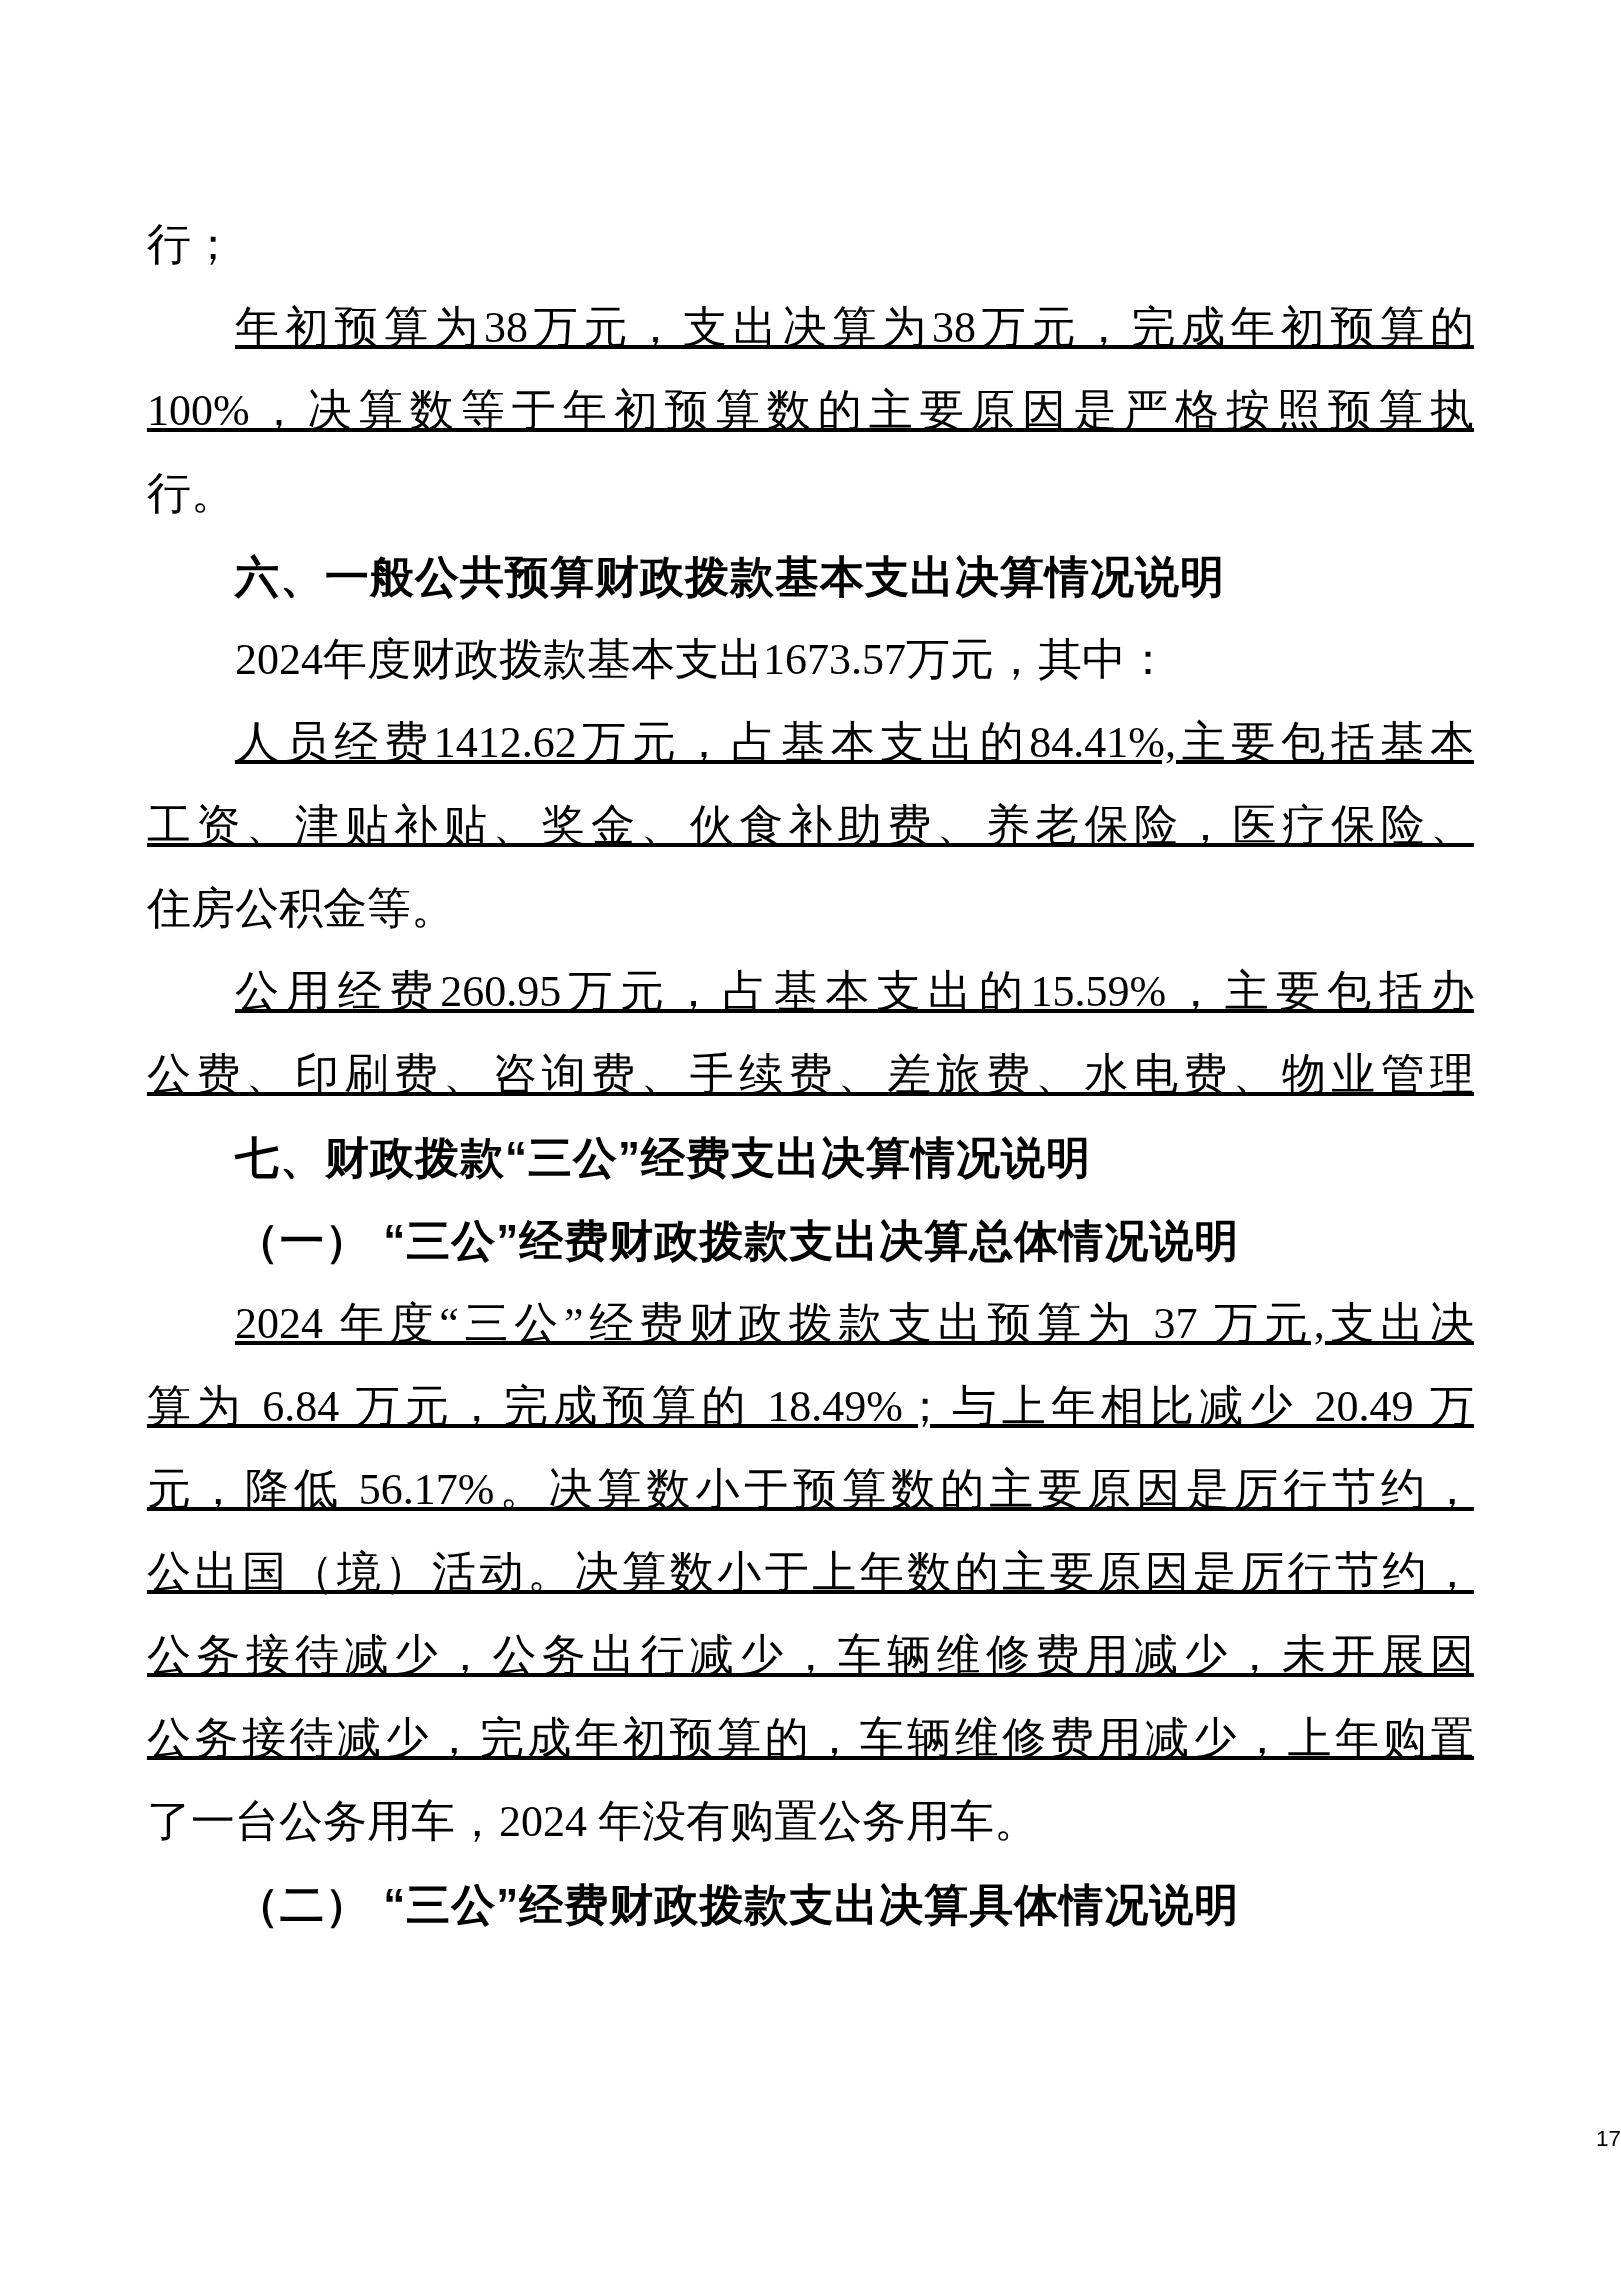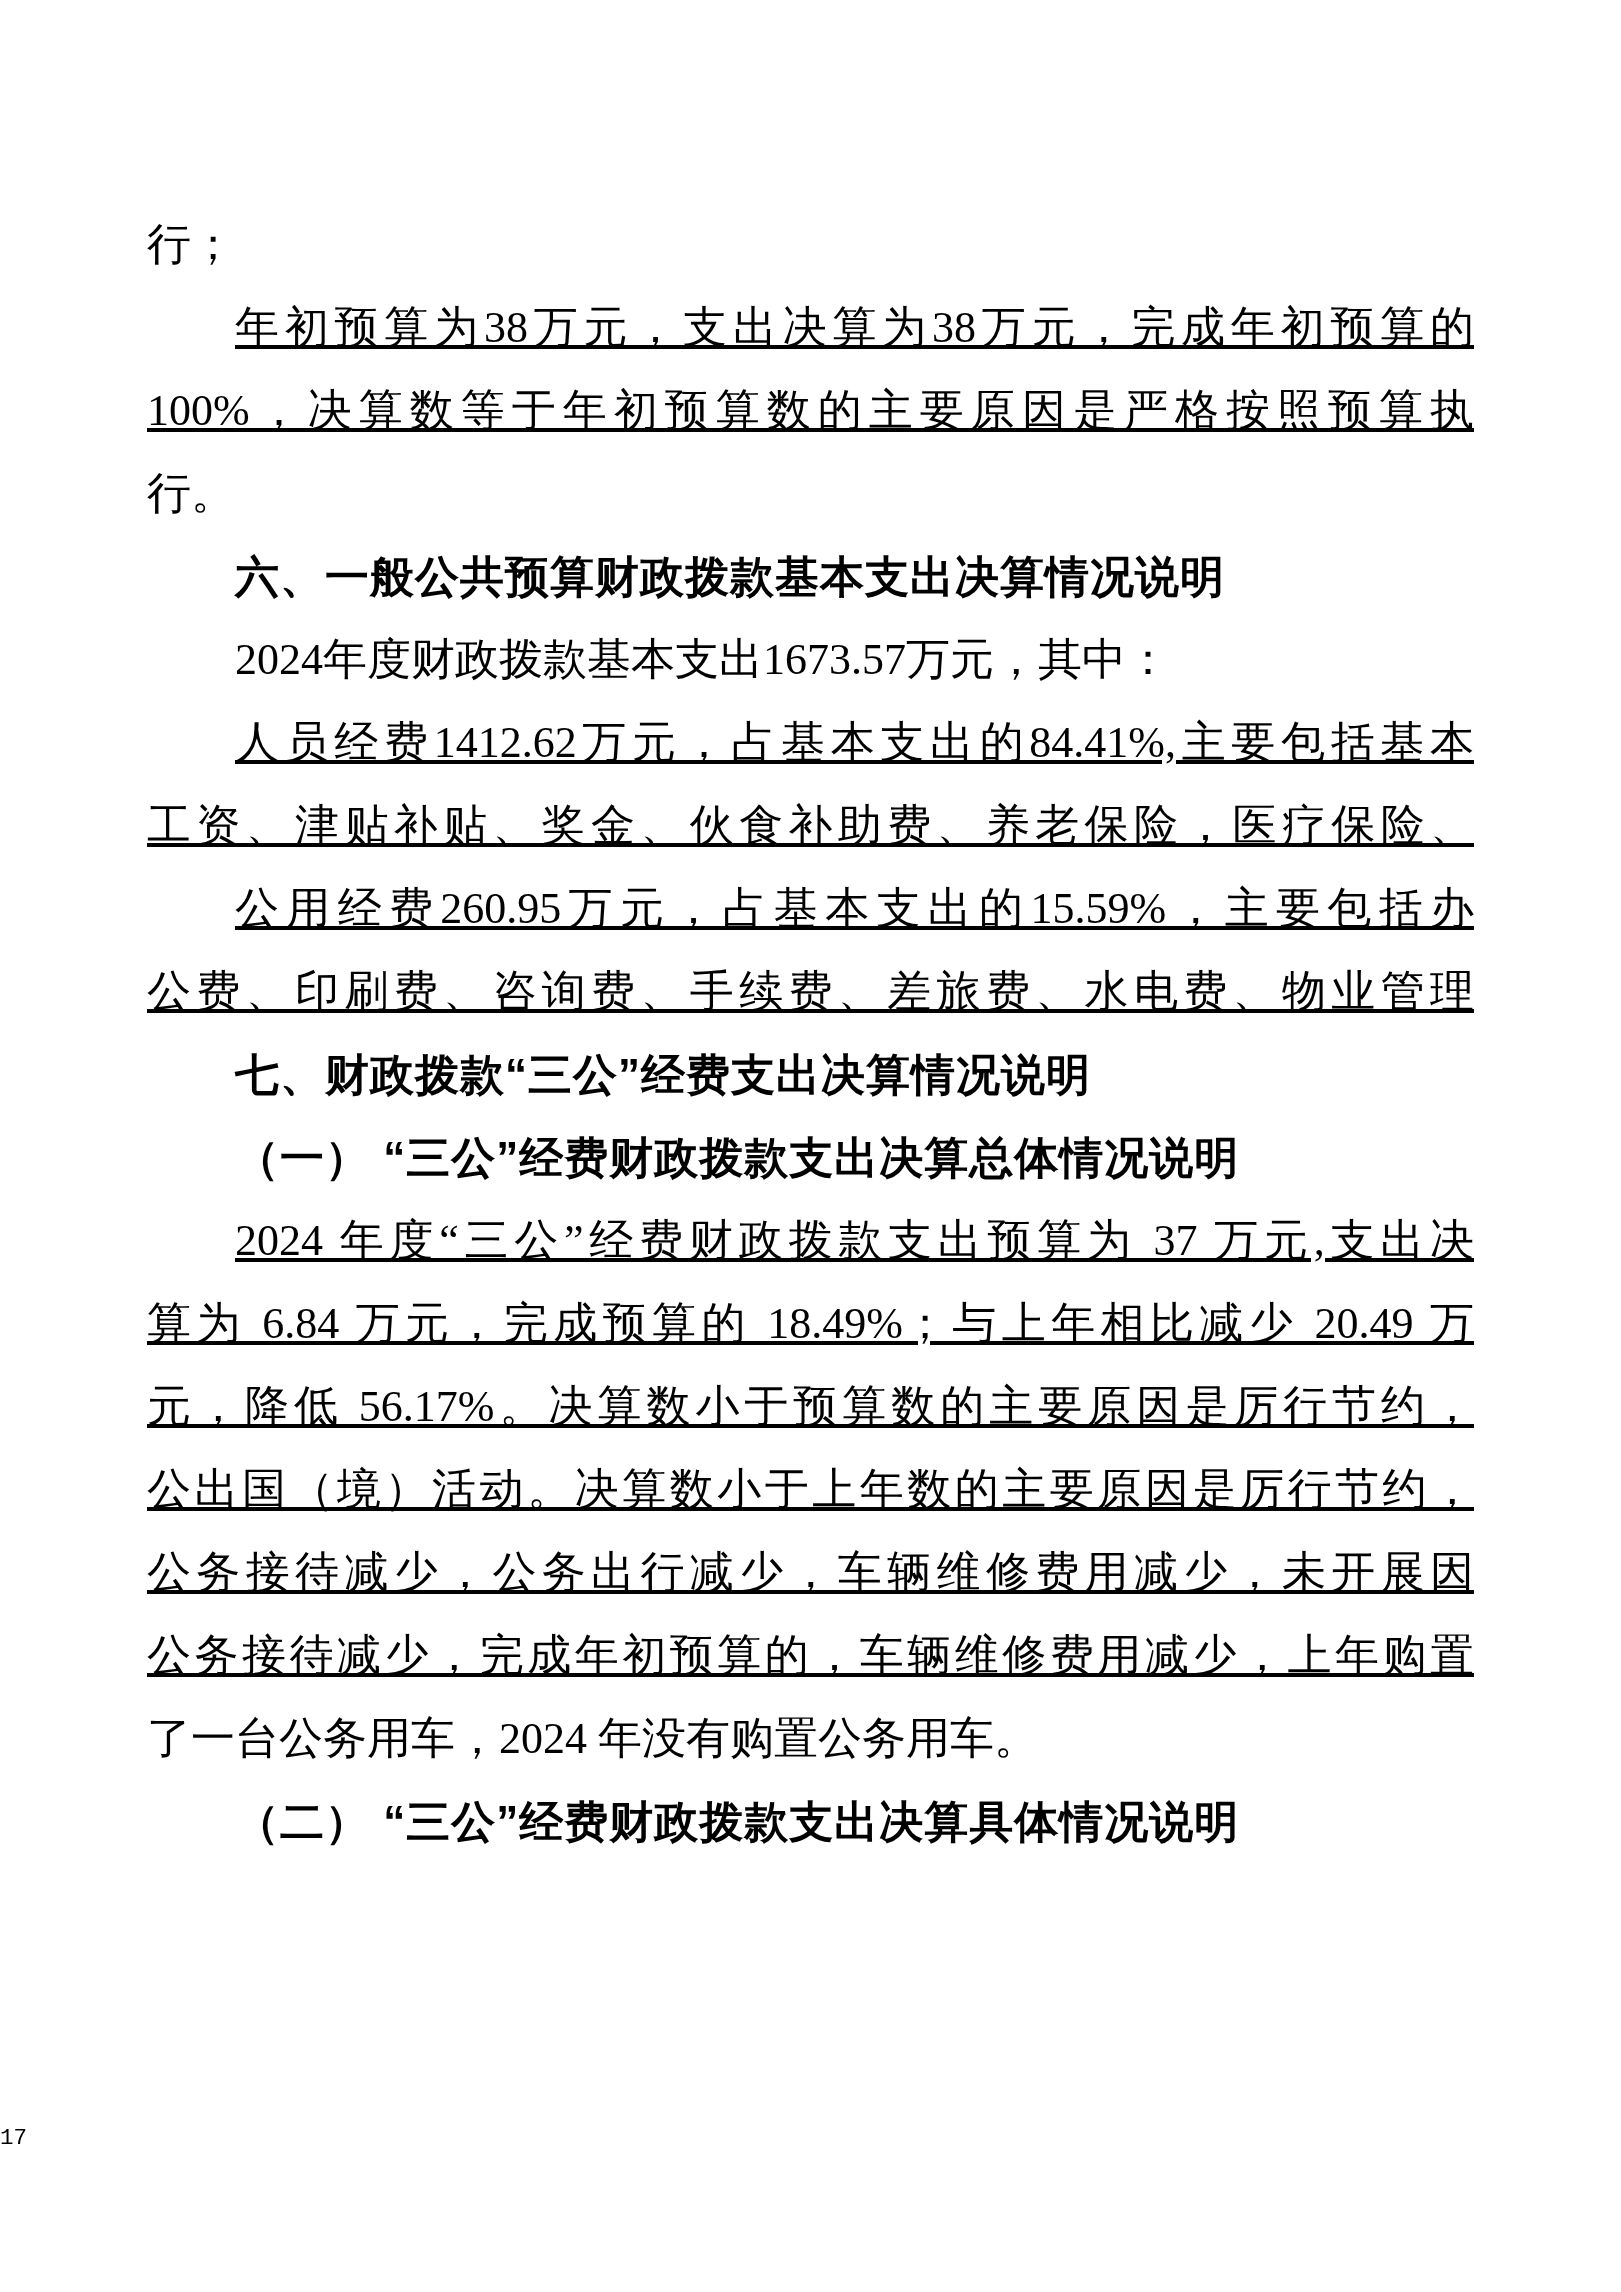--- a/index.html
+++ b/index.html
@@ -39,37 +39,38 @@
     font-weight: bold;
     letter-spacing: 1px;
   }
   .page-num {
     position: absolute;
     top: 2119px;
     left: 0;
     width: 100%;
     height: 39px;
     line-height: 39px;
-    text-align: left;
+    text-align: right;
     font-size: 22.5px;
-    font-family: Liberation Mono, monospace;
+    font-family: Liberation Sans, sans-serif;
   }
 </style>
 </head>
 <body>
 
 <div class="doc">
   <div class="ln">行；</div>
   <div class="ln indent fill">年初预算为38万元，支出决算为38万元，完成年初预算的</div>
   <div class="ln fill">100%，决算数等于年初预算数的主要原因是严格按照预算执</div>
   <div class="ln">行。</div>
   <div class="ln indent heading">六、一般公共预算财政拨款基本支出决算情况说明</div>
   <div class="ln indent">2024年度财政拨款基本支出1673.57万元，其中：</div>
   <div class="ln indent fill">人员经费1412.62万元，占基本支出的84.41%,主要包括基本</div>
   <div class="ln fill">工资、津贴补贴、奖金、伙食补助费、养老保险，医疗保险、</div>
+  <div class="ln">住房公积金等。</div>
   <div class="ln indent fill">公用经费260.95万元，占基本支出的15.59%，主要包括办</div>
   <div class="ln fill">公费、印刷费、咨询费、手续费、差旅费、水电费、物业管理</div>
   <div class="ln indent heading">七、财政拨款“三公”经费支出决算情况说明</div>
   <div class="ln indent heading">（一） “三公”经费财政拨款支出决算总体情况说明</div>
   <div class="ln indent fill">2024 年度“三公”经费财政拨款支出预算为 37 万元,支出决</div>
   <div class="ln fill">算为 6.84 万元，完成预算的 18.49%；与上年相比减少 20.49 万</div>
   <div class="ln fill">元，降低 56.17%。决算数小于预算数的主要原因是厉行节约，</div>
   <div class="ln fill">公出国（境）活动。决算数小于上年数的主要原因是厉行节约，</div>
   <div class="ln fill">公务接待减少，公务出行减少，车辆维修费用减少，未开展因</div>
   <div class="ln fill">公务接待减少，完成年初预算的，车辆维修费用减少，上年购置</div>

